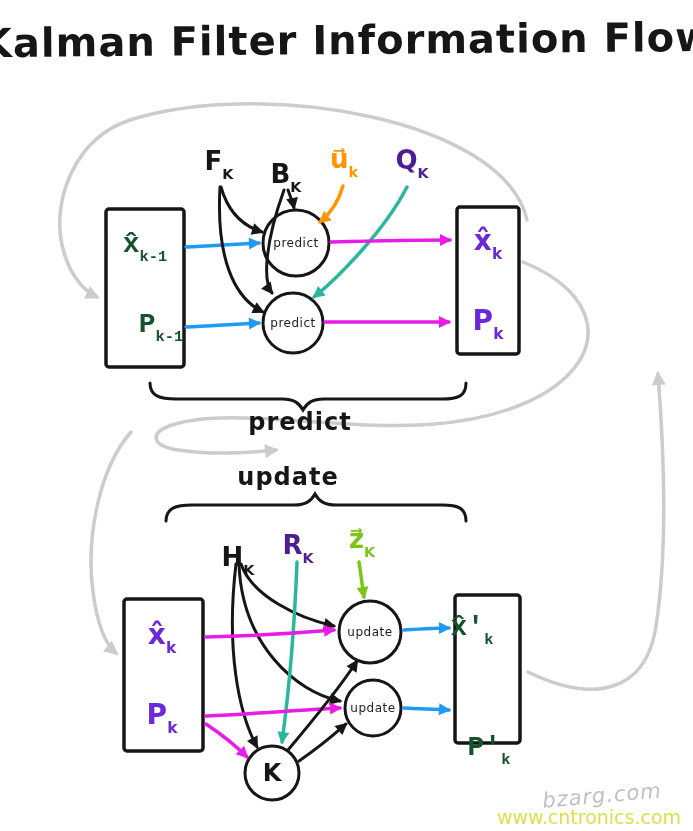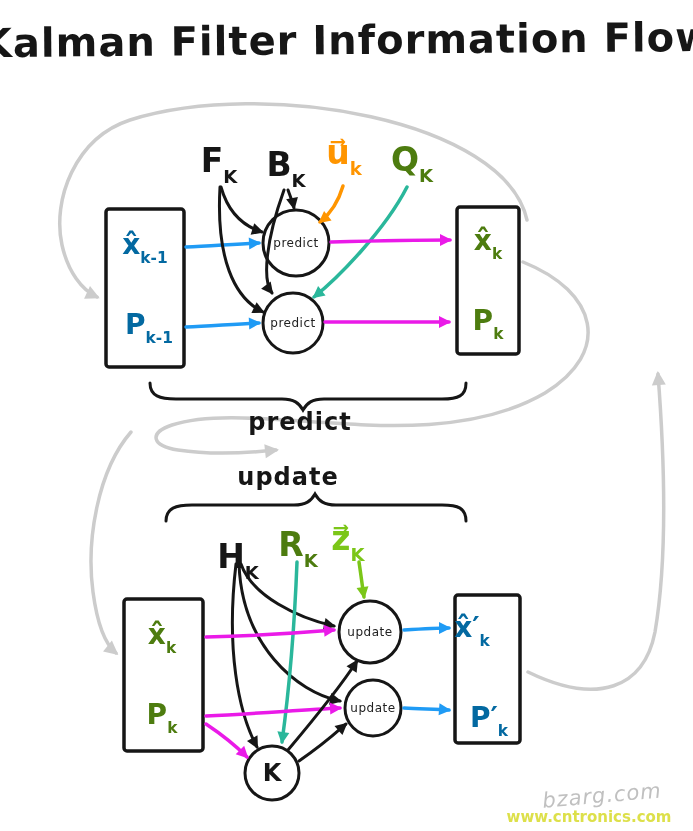--- a/index.html
+++ b/index.html
@@ -17,36 +17,36 @@
     white-space:nowrap;
     line-height:1;
     color:#161616;
   }
   .title{
     font-size:40px;font-weight:700;letter-spacing:1px;
     transform:translate(-50%,-50%) rotate(-0.5deg);
   }
   .math{font-weight:700;}
   .math sub{font-size:0.55em;font-weight:700;position:relative;top:0.18em;}
-  .big{font-size:33px;}
+  .big{font-size:26px;}
   .box-lbl{font-size:28px;}
   .node{font-size:12px;letter-spacing:0.5px;color:#222;}
   .node-big{font-size:24px;font-weight:700;}
   .brace-lbl{font-size:24px;font-weight:700;letter-spacing:1px;}
-  .c-blue{color:#0369a1;}
-  .c-magenta{color:#4d7c0f;}
+  .c-blue{color:#14532d;font-family:Liberation Mono, monospace;}
+  .c-magenta{color:#6d28d9;}
   .c-orange{color:#ff9500;}
-  .c-teal{color:#4d7c0f;}
+  .c-teal{color:#4c1d95;}
   .c-green{color:#7bc618;}
   .watermark-site{
     font-size:21px;font-style:italic;color:#c0c0c0;
     transform:translate(-50%,-50%) rotate(-5deg);
     letter-spacing:1px;
   }
-  .watermark-overlay{font-size:15px;color:#dde04a;font-weight:700;}
+  .watermark-overlay{font-size:19px;color:#dde04a;font-weight:400;}
 </style>
 </head>
 <body>
 
 <div class="stage">
 
   <svg width="693" height="831" viewBox="0 0 693 831">
     <defs>
       <marker id="mk-ink" markerUnits="userSpaceOnUse" markerWidth="14" markerHeight="14" refX="11" refY="7" orient="auto">
           <path d="M1,1 L13,7 L1,13 Z" fill="#161616"></path>
@@ -123,43 +123,43 @@
       <path d="M288,750 C320,712 346,678 357,661" stroke="#161616" stroke-width="3" marker-end="url(#mk-ink)"></path>
       <path d="M299,761 C324,744 338,731 346,724" stroke="#161616" stroke-width="3" marker-end="url(#mk-ink)"></path>
       <path d="M404,630 C420,629 436,628 449,628" stroke="#1f9bf5" stroke-width="3.5" marker-end="url(#mk-blue)"></path>
       <path d="M404,708 C420,709 436,709 449,710" stroke="#1f9bf5" stroke-width="3.5" marker-end="url(#mk-blue)"></path>
     </g>
   </svg>
 
   <div class="label title" style="left:347px;top:40px">Kalman Filter Information Flow</div>
 
   <div class="label math big" style="left:219px;top:163px"><span>F</span><sub>K</sub></div>
-  <div class="label math big" style="left:286px;top:167px"><span>B</span><sub>K</sub></div>
-  <div class="label math big c-orange" style="left:344px;top:155px"><span>u⃗</span><sub>k</sub></div>
+  <div class="label math big" style="left:286px;top:176px"><span>B</span><sub>K</sub></div>
+  <div class="label math big c-orange" style="left:344px;top:161px"><span>u⃗</span><sub>k</sub></div>
   <div class="label math big c-teal" style="left:412px;top:162px"><span>Q</span><sub>K</sub></div>
 
   <div class="label math box-lbl c-blue" style="left:145px;top:247px"><span>x̂</span><sub>k-1</sub></div>
-  <div class="label math box-lbl c-blue" style="left:149px;top:327px"><span>P</span><sub>k-1</sub></div>
+  <div class="label math box-lbl c-blue" style="left:161px;top:327px"><span>P</span><sub>k-1</sub></div>
   <div class="label math box-lbl c-magenta" style="left:488px;top:243px"><span>x̂</span><sub>k</sub></div>
   <div class="label math box-lbl c-magenta" style="left:488px;top:323px"><span>P</span><sub>k</sub></div>
 
   <div class="label node" style="left:296px;top:243px">predict</div>
   <div class="label node" style="left:293px;top:323px">predict</div>
   <div class="label brace-lbl" style="left:300px;top:422px">predict</div>
 
   <div class="label brace-lbl" style="left:288px;top:477px">update</div>
 
   <div class="label math big" style="left:238px;top:559px"><span>H</span><sub>K</sub></div>
   <div class="label math big c-teal" style="left:298px;top:547px"><span>R</span><sub>K</sub></div>
-  <div class="label math big c-green" style="left:348px;top:541px"><span>z⃗</span><sub>K</sub></div>
+  <div class="label math big c-green" style="left:362px;top:541px"><span>z⃗</span><sub>K</sub></div>
 
   <div class="label math box-lbl c-magenta" style="left:162px;top:637px"><span>x̂</span><sub>k</sub></div>
   <div class="label math box-lbl c-magenta" style="left:162px;top:717px"><span>P</span><sub>k</sub></div>
   <div class="label math box-lbl c-blue" style="left:472px;top:630px"><span>x̂′</span><sub>k</sub></div>
-  <div class="label math box-lbl c-blue" style="left:489px;top:720px"><span>P′</span><sub>k</sub></div>
+  <div class="label math box-lbl c-blue" style="left:489px;top:750px"><span>P′</span><sub>k</sub></div>
 
   <div class="label node" style="left:370px;top:632px">update</div>
   <div class="label node" style="left:373px;top:708px">update</div>
   <div class="label node-big" style="left:272px;top:773px">K</div>
 
   <div class="label watermark-site" style="left:602px;top:796px">bzarg.com</div>
   <div class="label watermark-overlay" style="left:589px;top:817px">www.cntronics.com</div>
 
 </div>
 

